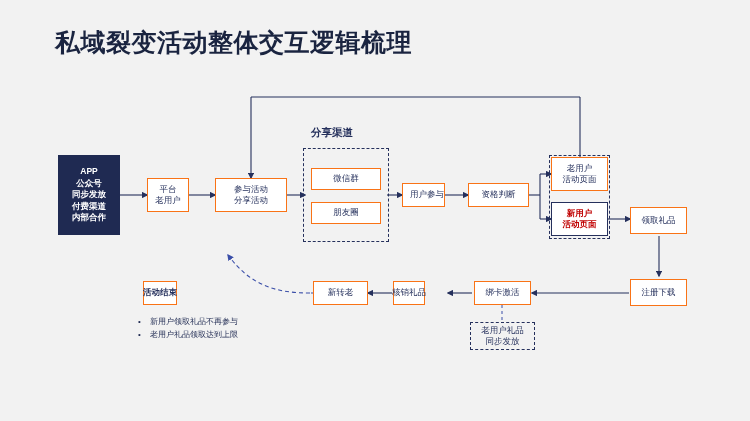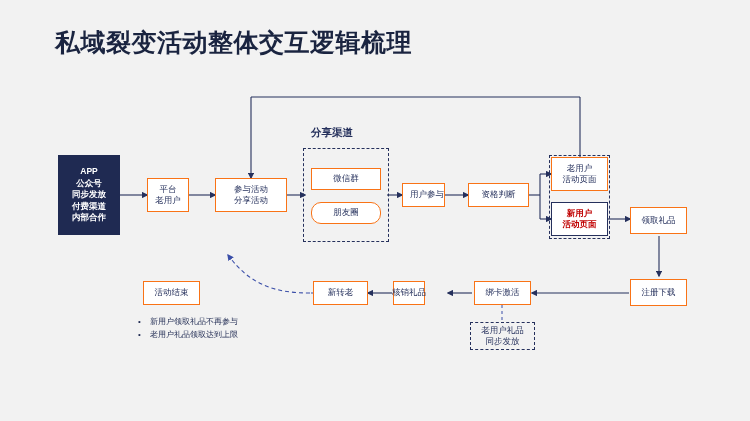--- a/index.html
+++ b/index.html
@@ -176,21 +176,21 @@
 
   <div class="node" style="left:215px; top:178px; width:72px; height:34px;">
     <span class="ln">参与活动</span>
     <span class="ln">分享活动</span>
   </div>
 
   <div class="node" style="left:311px; top:168px; width:70px; height:22px;">
     <span class="ln">微信群</span>
   </div>
 
-  <div class="node" style="left:311px; top:202px; width:70px; height:22px;border-radius:10px;">
+  <div class="node" style="left:311px; top:202px; width:70px; height:22px;">
     <span class="ln">朋友圈</span>
   </div>
 
   <div class="node" style="left:402px; top:183px; width:43px; height:24px;align-items:flex-end;">
     <span class="ln">用户参与</span>
   </div>
 
   <div class="node" style="left:468px; top:183px; width:61px; height:24px;">
     <span class="ln">资格判断</span>
   </div>
@@ -225,21 +225,21 @@
   </div>
 
   <div class="node" style="left:393px; top:281px; width:32px; height:24px;">
     <span class="ln">核销礼品</span>
   </div>
 
   <div class="node" style="left:313px; top:281px; width:55px; height:24px;">
     <span class="ln">新转老</span>
   </div>
 
-  <div class="node" style="left:143px; top:281px; width:57px; height:24px;">
+  <div class="node" style="left:143px; top:281px; width:34px; height:24px;font-weight:bold;">
     <span class="ln">活动结束</span>
   </div>
 
   <div class="bullets">
     <div class="row">
       <span class="dot">•</span>
       <span>新用户领取礼品不再参与</span>
     </div>
     <div class="row">
       <span class="dot">•</span>

